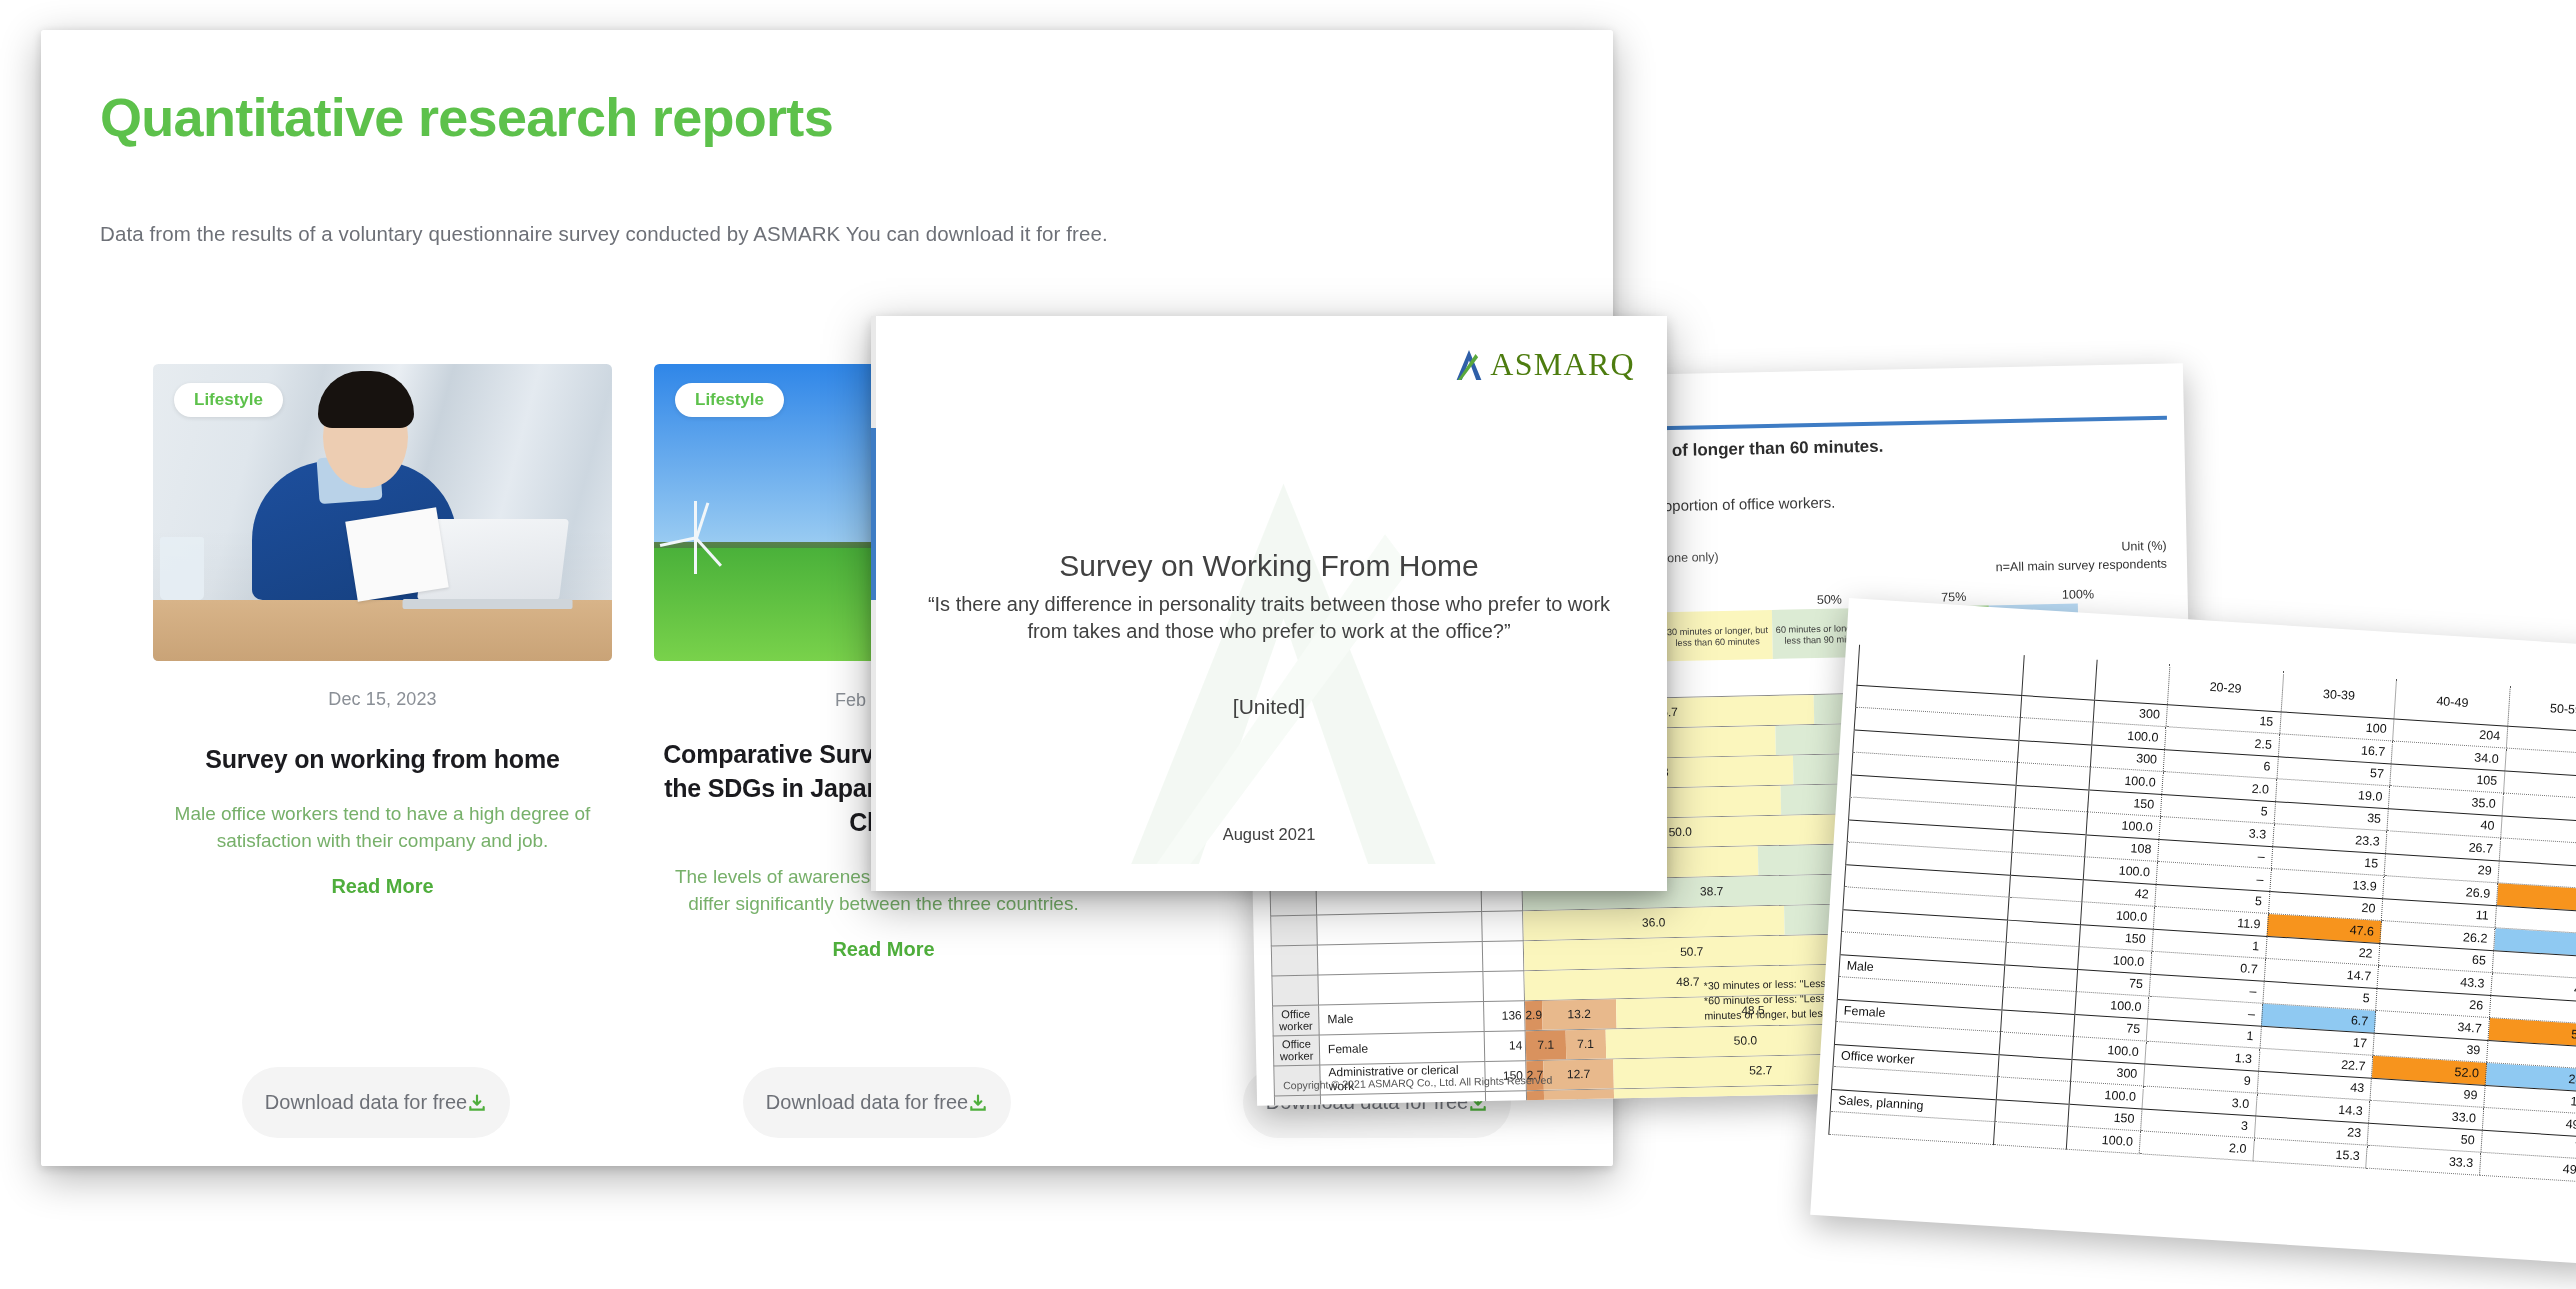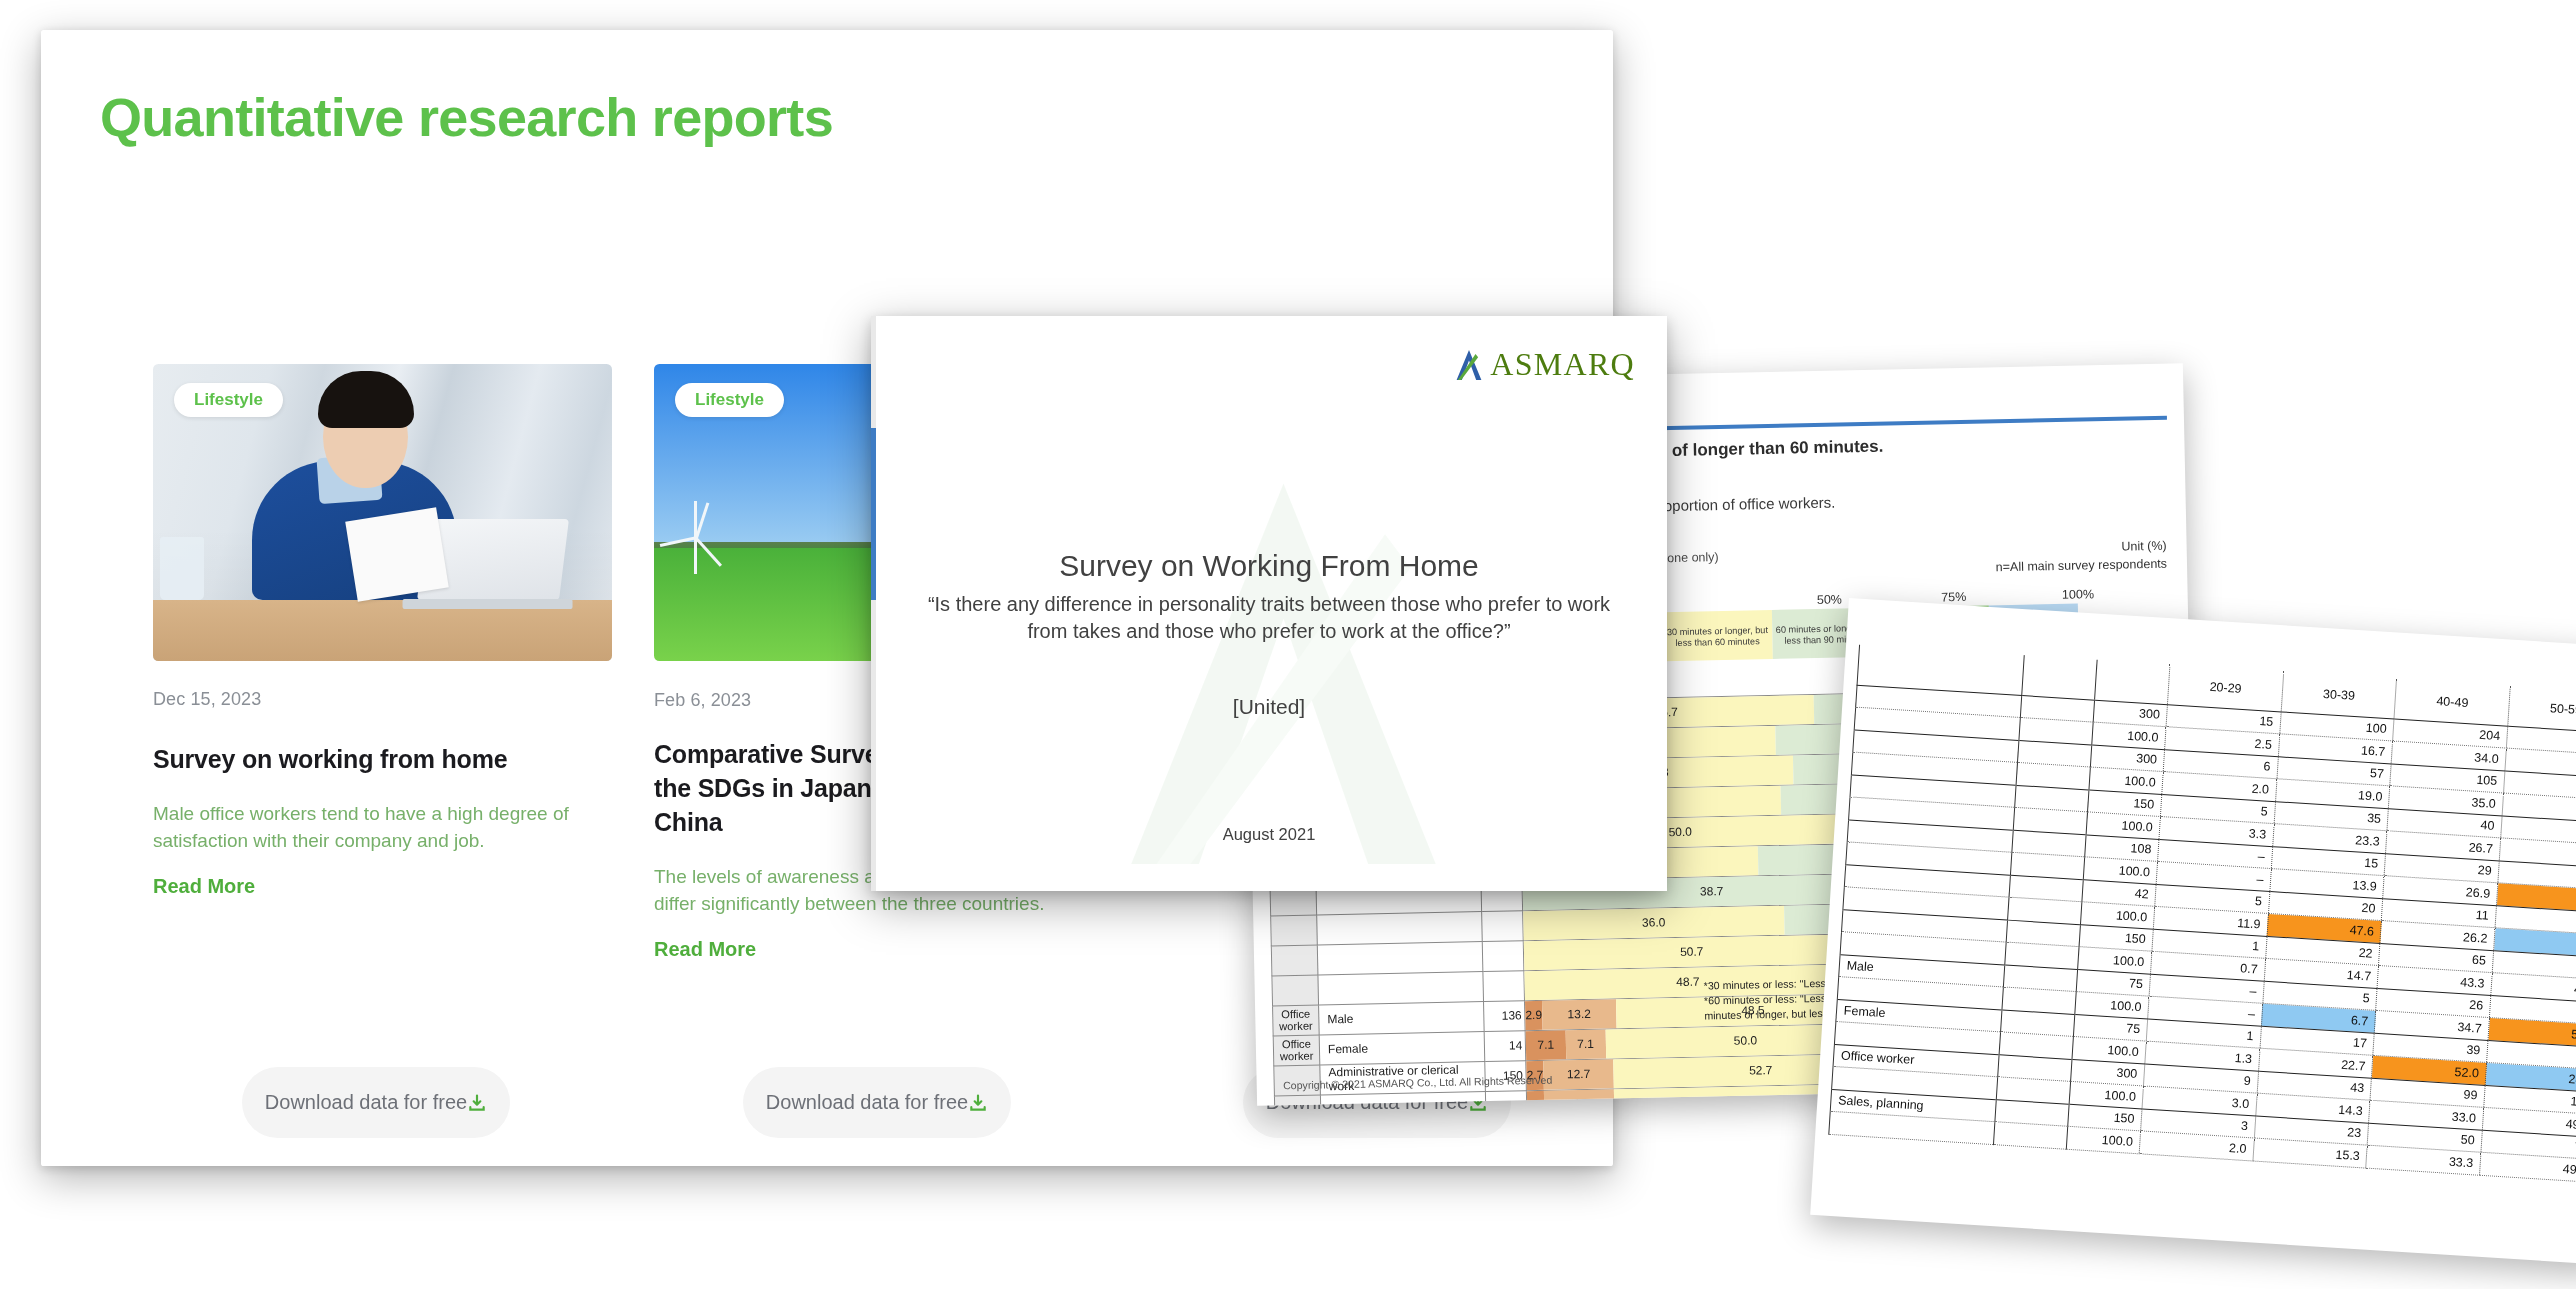--- a/index.html
+++ b/index.html
@@ -9,20 +9,21 @@
     font-family: "Liberation Sans", sans-serif;
     overflow: hidden;
   }
   #stage { position: relative; width: 2576px; height: 1290px; background:#fff; }
 
   
   .web-panel{
     position:absolute; left:41px; top:30px; width:1572px; height:1136px;
     background:#fff; border-radius:2.6px;
     box-shadow: 0 12px 40px rgba(0,0,0,.30), 0 2.6px 9.2px rgba(0,0,0,.14);
+    text-align: center;
   }
   .page-title{
     position:absolute; left:59px; top:56px;
     font-size:54px; font-weight:800; color:#5dc14b; letter-spacing:-0.7px;
     white-space:nowrap;
   }
   .page-subtitle{
     position:absolute; left:59px; top:192px;
     font-size:20.5px; color:#6d7077; letter-spacing:0.1px; white-space:nowrap;
   }
@@ -238,20 +239,21 @@
     font-size:16.5px; color:#414141;
   }
 </style>
 </head>
 <body>
 
 <div id="stage">
 
   <div class="web-panel">
     <div class="page-title">Quantitative research reports</div>
+    <div class="page-subtitle">Data from the results of a voluntary questionnaire survey conducted by ASMARK You can download it for free.</div>
 
     <div class="cards">
 
       <div class="card c1">
         <div class="card-thumb">
           <div class="thumb-office">
             <div class="desk"></div>
               <div class="torso"></div>
               <div class="collar"></div>
             <div class="head"></div>

